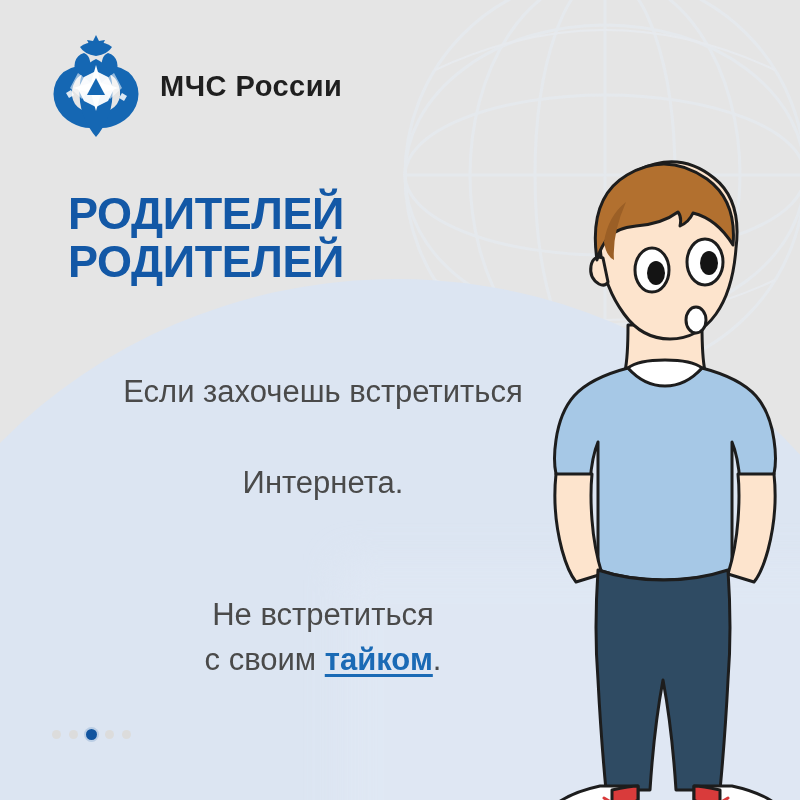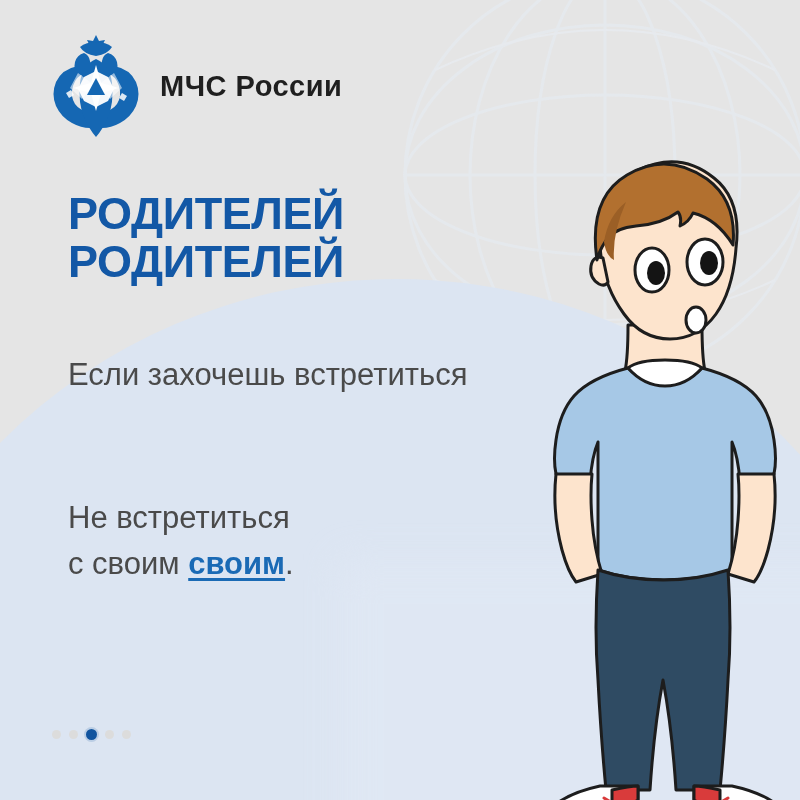--- a/index.html
+++ b/index.html
@@ -96,21 +96,21 @@
   .body-copy {
     position: absolute;
     left: 68px;
     top: 352px;
     width: 510px;
     font-size: 31px;
     line-height: 1.47;
     color: #4a4a4a;
     font-weight: normal;
   }
-  .body-copy p { margin: 0; }
+  .body-copy p { margin: 17px; text-align: center; }
   .para-gap { height: 52px; }
   .highlight {
     color: #1a6ab5;
     font-weight: bold;
     text-decoration: underline;
     text-underline-offset: 4px;
     text-decoration-thickness: 3px;
   }
 
   
@@ -205,25 +205,26 @@
 
   <div class="headline">
     <span class="l1">РОДИТЕЛЕЙ</span>
     <span class="l2">РОДИТЕЛЕЙ</span>
   </div>
 
   <div class="body-copy">
     <p>
       <span>Если захочешь встретиться</span><br>
       <br>
+      <span>Интернета.</span>
     </p>
     <div class="para-gap"></div>
     <p>
       <span>Не встретиться</span><br>
-      <span>с своим </span><span class="highlight">своим</span><span>.</span>
+      <span>с своим </span><span class="highlight">тайком</span><span>.</span>
     </p>
   </div>
 
   <div class="dots">
     <span class="dot"></span>
     <span class="dot"></span>
     <span class="dot active"></span>
     <span class="dot"></span>
     <span class="dot"></span>
   </div>

